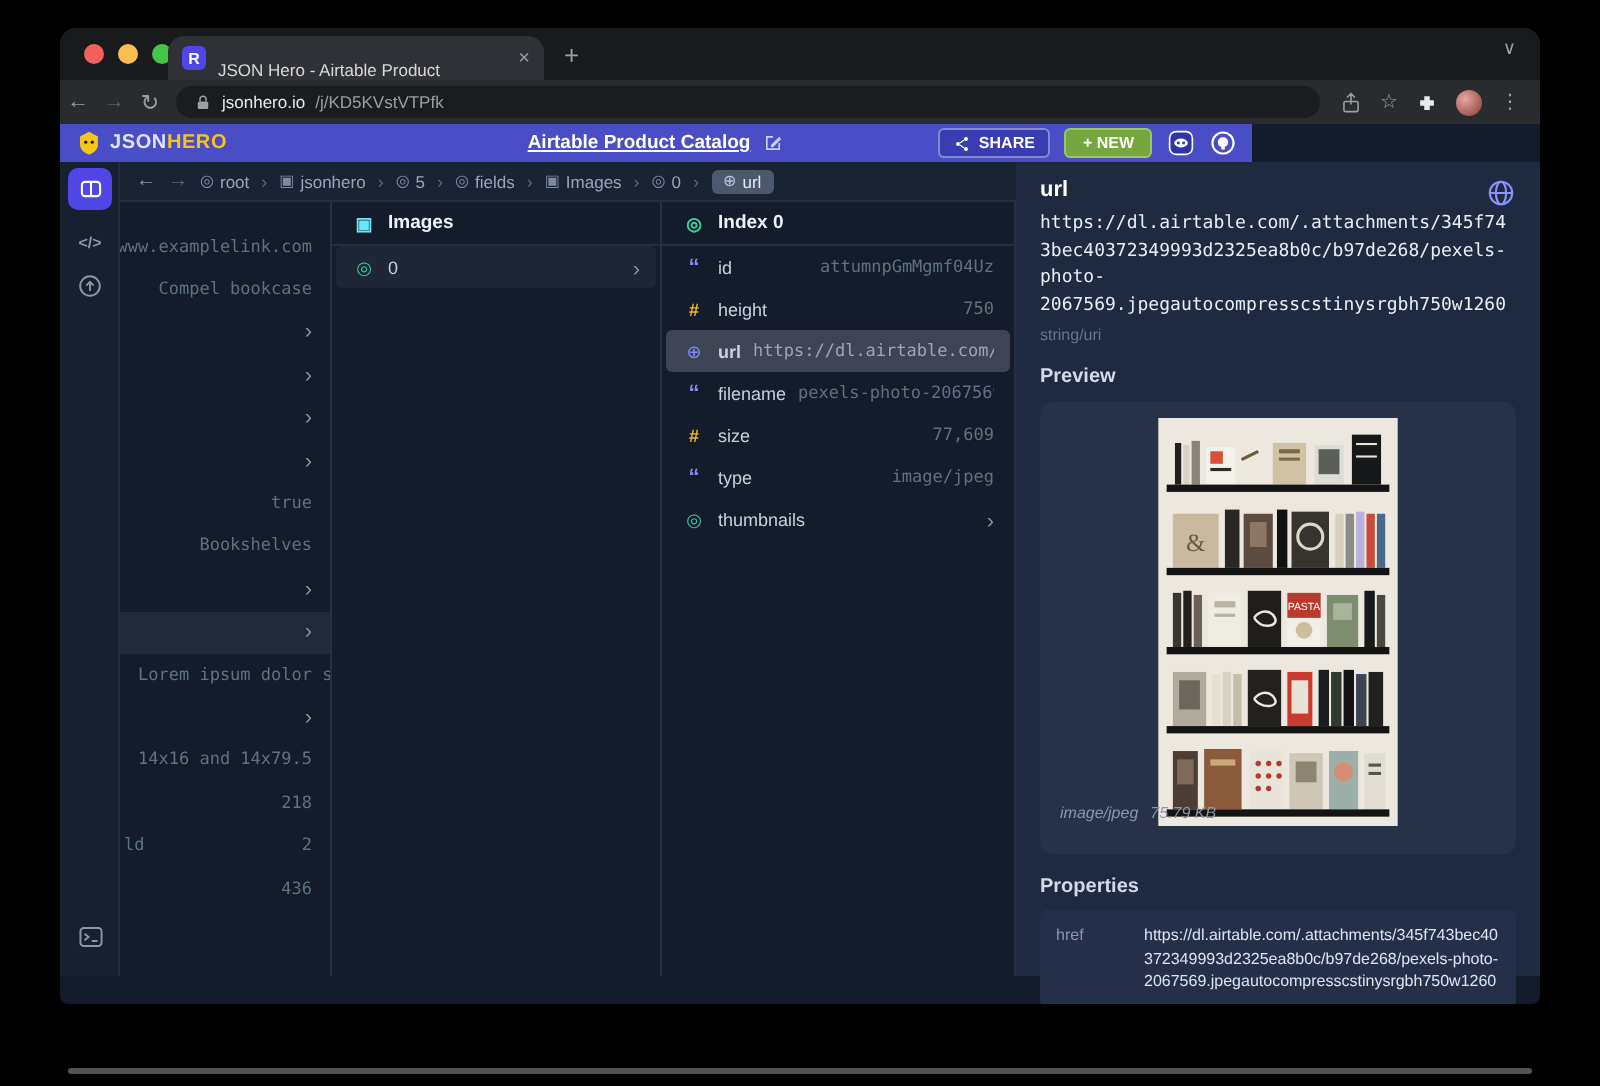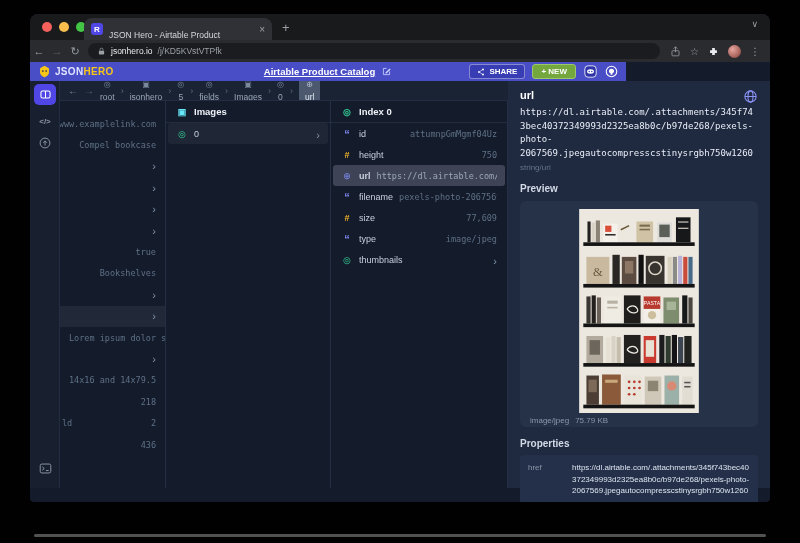--- a/index.html
+++ b/index.html
@@ -61,21 +61,21 @@
     border-right:1px solid #232d42; }
   .rail-active { position:absolute; left:4px; top:3px; width:22px; height:21px; background:#4f46e5;
     border-radius:5px; display:flex; align-items:center; justify-content:center; }
   .rail-ic { position:absolute; left:4px; width:22px; height:20px; display:flex;
     align-items:center; justify-content:center; color:#8b95a7; font-size:8px; font-weight:bold; }
 
   .breadcrumb { position:absolute; left:30px; top:0; width:448px; height:20px; background:#1a2334;
     border-bottom:1px solid #232d42; display:flex; align-items:center; padding:0 8px; gap:6px;
     font-size:8.5px; color:#9aa5b8; white-space:nowrap; overflow:hidden;}
   .bc-arrow { color:#8b95a7; font-size:10px; }
-  .bcitem { display:flex; align-items:center; gap:3px;flex-direction:column; }
+  .bcitem { display:flex; align-items:center; gap:3px; }
   .bcitem .bic { font-size:8px; color:#7c8aa0; }
   .bcsel { background:#4b586d; border-radius:3px; padding:1px 6px; color:#e6ebf2; }
   .bsep::before { content:"›"; color:#5c6a80; font-size:9px; }
 
   
   .cols { position:absolute; left:30px; top:20px; width:448px; height:387px; display:flex; }
   .col { height:100%; border-right:1px solid #242e44; position:relative; }
   .col1 { width:106px; padding-top:12px; }
   .col2 { width:165px; }
   .col3 { width:177px; }
@@ -117,21 +117,21 @@
   .panel { position:absolute; left:478px; top:0; width:262px; height:407px; background:#1f2a40;
     padding:8px 12px; }
   .ptitlerow { display:flex; align-items:flex-start; justify-content:space-between; }
   .ptitle { color:#fff; font-size:11px; font-weight:bold; }
   .purl { margin-top:2px; color:#e8eef7; font-family:"DejaVu Sans Mono", monospace;
     font-size:9px; line-height:13.5px; overflow-wrap:break-word; }
   .ptype { margin-top:3px; color:#64748b; font-size:8px; }
   .phead { margin-top:11px; color:#d2dae6; font-size:10px; font-weight:bold; }
   .pcard { margin-top:7px; background:#253248; border-radius:6px; height:226px; position:relative; }
   .pimg { position:absolute; left:50%; top:8px; transform:translateX(-50%); width:125px; height:204px; }
-  .pmeta { position:absolute; left:10px; bottom:2px; color:#8b97a9; font-size:8px; }
+  .pmeta { position:absolute; left:10px; bottom:16px; color:#8b97a9; font-size:8px;font-style:italic; }
   .pmeta b { font-weight:normal; margin-right:6px; }
   .propcard { margin-top:6px; background:#243049; border-radius:4px; padding:7px 8px; display:flex; }
   .propkey { width:44px; color:#8b97a9; font-size:8px; padding-top:1px; flex:none;}
   .propval { flex:1; color:#dbe4f0; font-size:8px; line-height:11.5px; overflow-wrap:break-word;
     word-break:break-all; }
 </style>
 </head>
 <body>
 
 <div class="stage">

